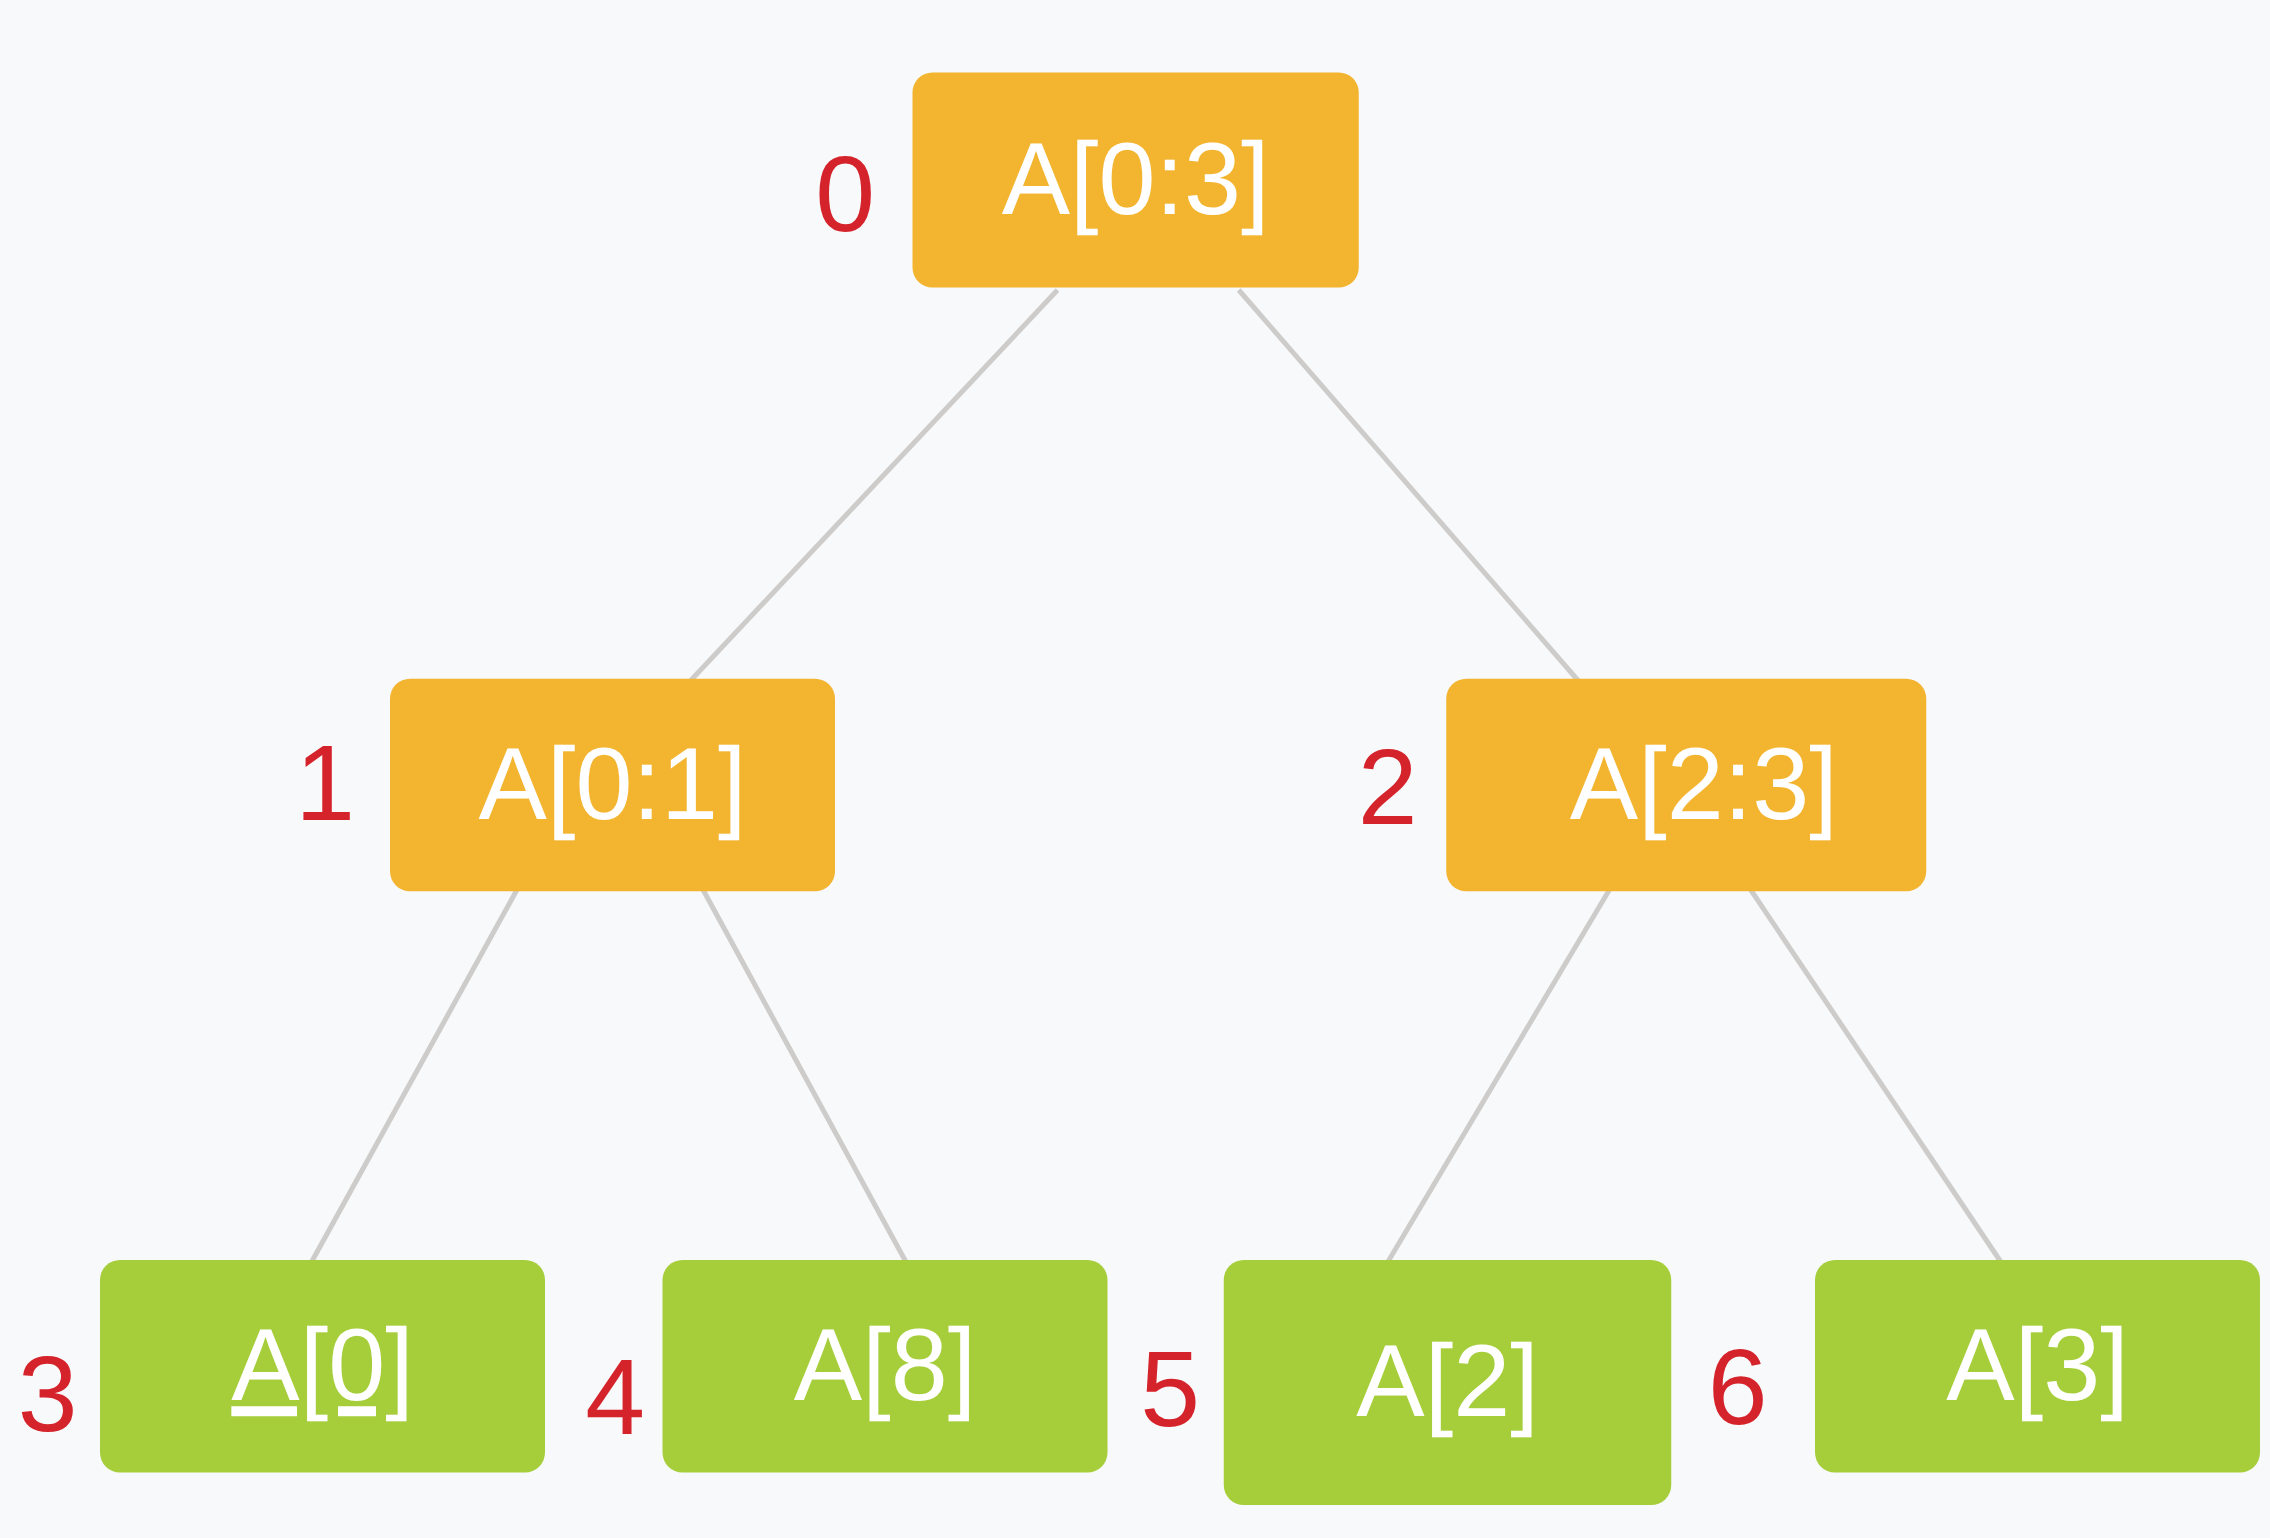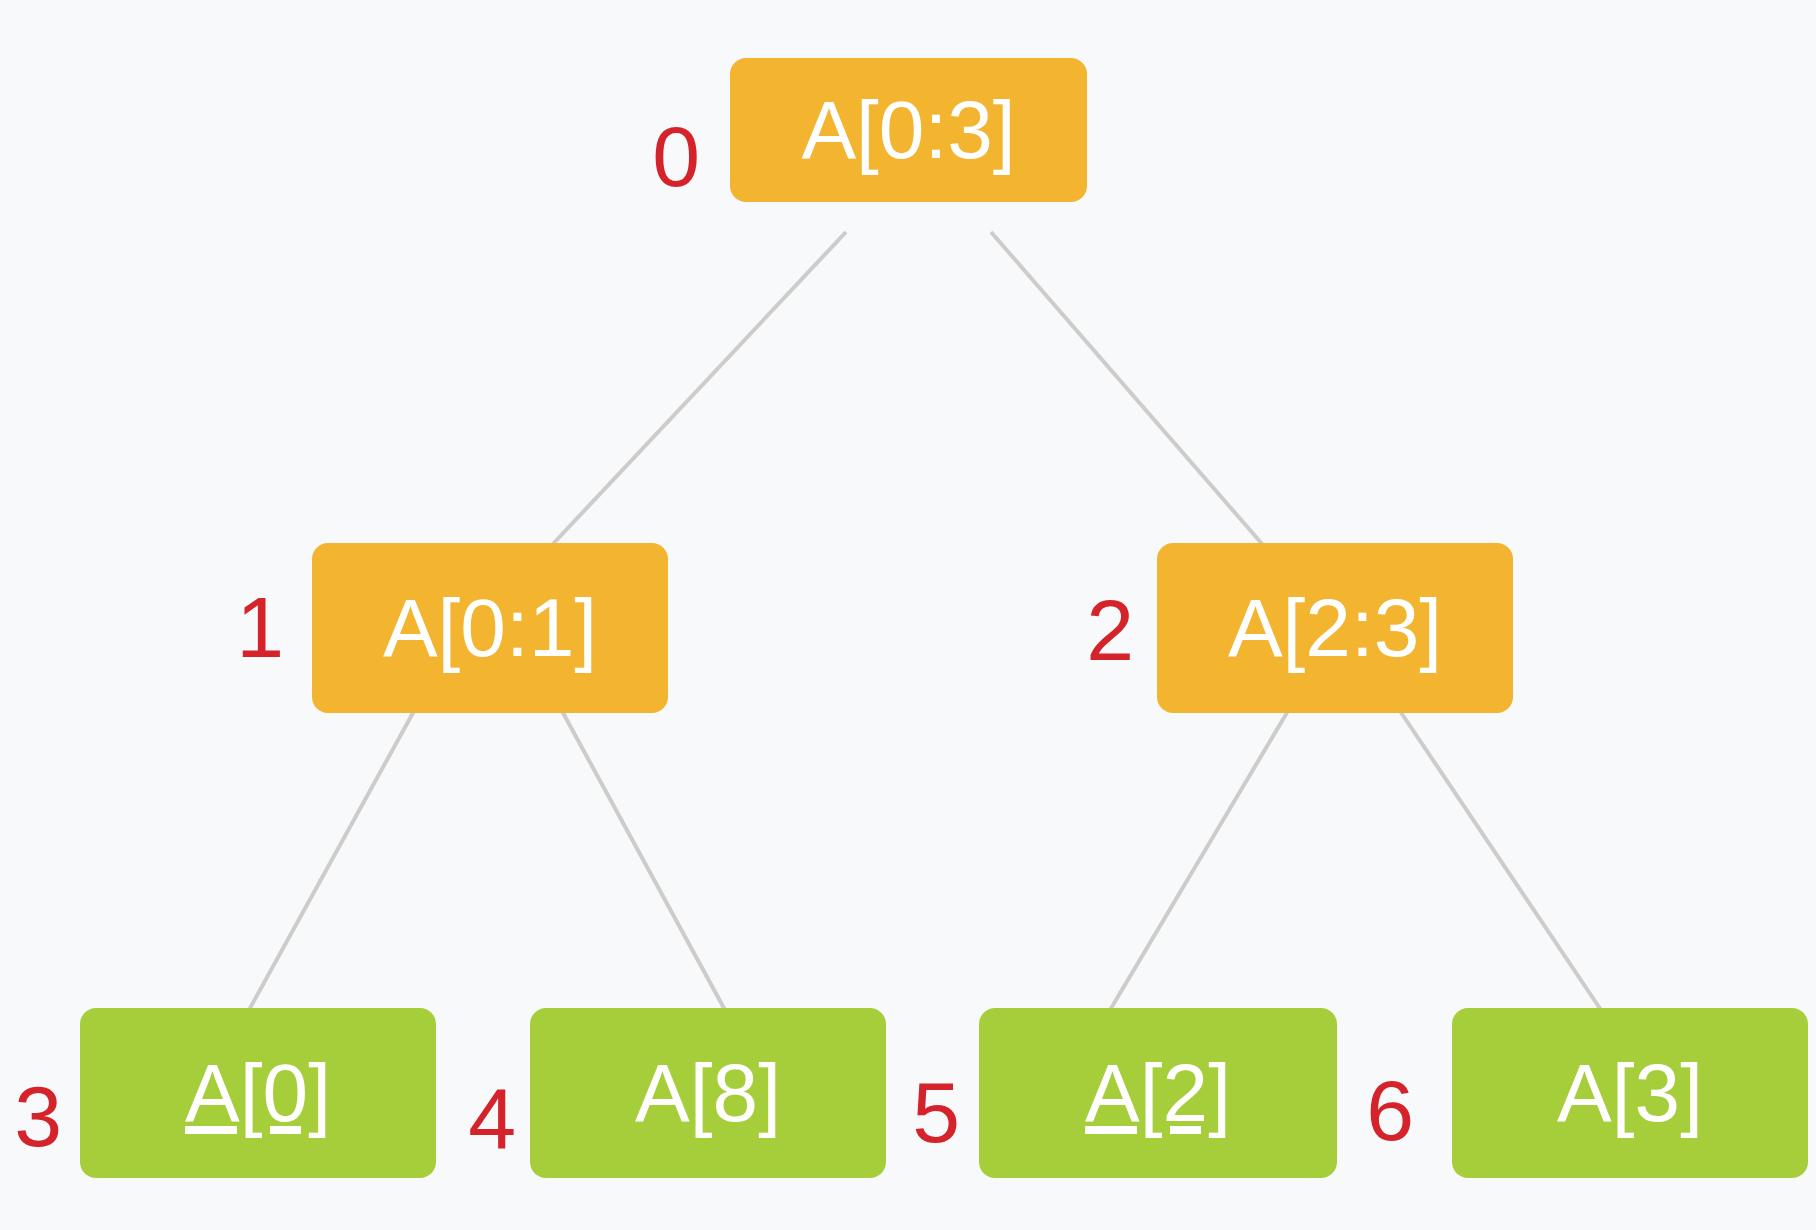--- a/index.html
+++ b/index.html
@@ -56,33 +56,33 @@
   <svg class="edges" viewBox="0 0 1816 1230">
     <line x1="846" y1="232" x2="552" y2="545"></line>
     <line x1="991" y1="232" x2="1263" y2="545"></line>
     <line x1="414" y1="711" x2="249" y2="1010"></line>
     <line x1="562" y1="711" x2="725" y2="1010"></line>
     <line x1="1288" y1="711" x2="1110" y2="1010"></line>
     <line x1="1400" y1="711" x2="1601" y2="1010"></line>
   </svg>
 
   <span class="idx" style="left:700px;  top:156px;">0</span>
-  <div class="node-box internal" style="left:730px;  top:58px;   width:357px; height:144px;">A[0:3]</div>
+  <div class="node-box internal" style="left:730px;  top:58px;   width:357px; height:172px;">A[0:3]</div>
 
   <span class="idx" style="left:284px;  top:627px;">1</span>
   <div class="node-box internal" style="left:312px;  top:543px;  width:356px; height:170px;">A[0:1]</div>
 
   <span class="idx" style="left:1134px; top:630px;">2</span>
-  <div class="node-box internal" style="left:1157px; top:543px;  width:356px; height:170px;">A[2:3]</div>
+  <div class="node-box internal" style="left:1157px; top:543px;  width:356px; height:170px;padding-left:28px;">A[2:3]</div>
 
   <span class="idx" style="left:62px;   top:1116px;">3</span>
   <div class="node-box leaf" style="left:80px;   top:1008px; width:356px; height:170px;text-decoration:underline;">A[0]</div>
 
   <span class="idx" style="left:516px;  top:1118px;">4</span>
   <div class="node-box leaf" style="left:530px;  top:1008px; width:356px; height:170px;">A[8]</div>
 
   <span class="idx" style="left:960px;  top:1112px;">5</span>
-  <div class="node-box leaf" style="left:979px;  top:1008px; width:358px; height:170px;text-decoration:underline;">A[2]</div>
+  <div class="node-box leaf" style="left:979px;  top:1008px; width:358px; height:196px;">A[2]</div>
 
   <span class="idx" style="left:1414px; top:1110px;">6</span>
   <div class="node-box leaf" style="left:1428px; top:1008px; width:356px; height:170px;margin-left:24px;">A[3]</div>
 
 </div>
 
 </body></html>

